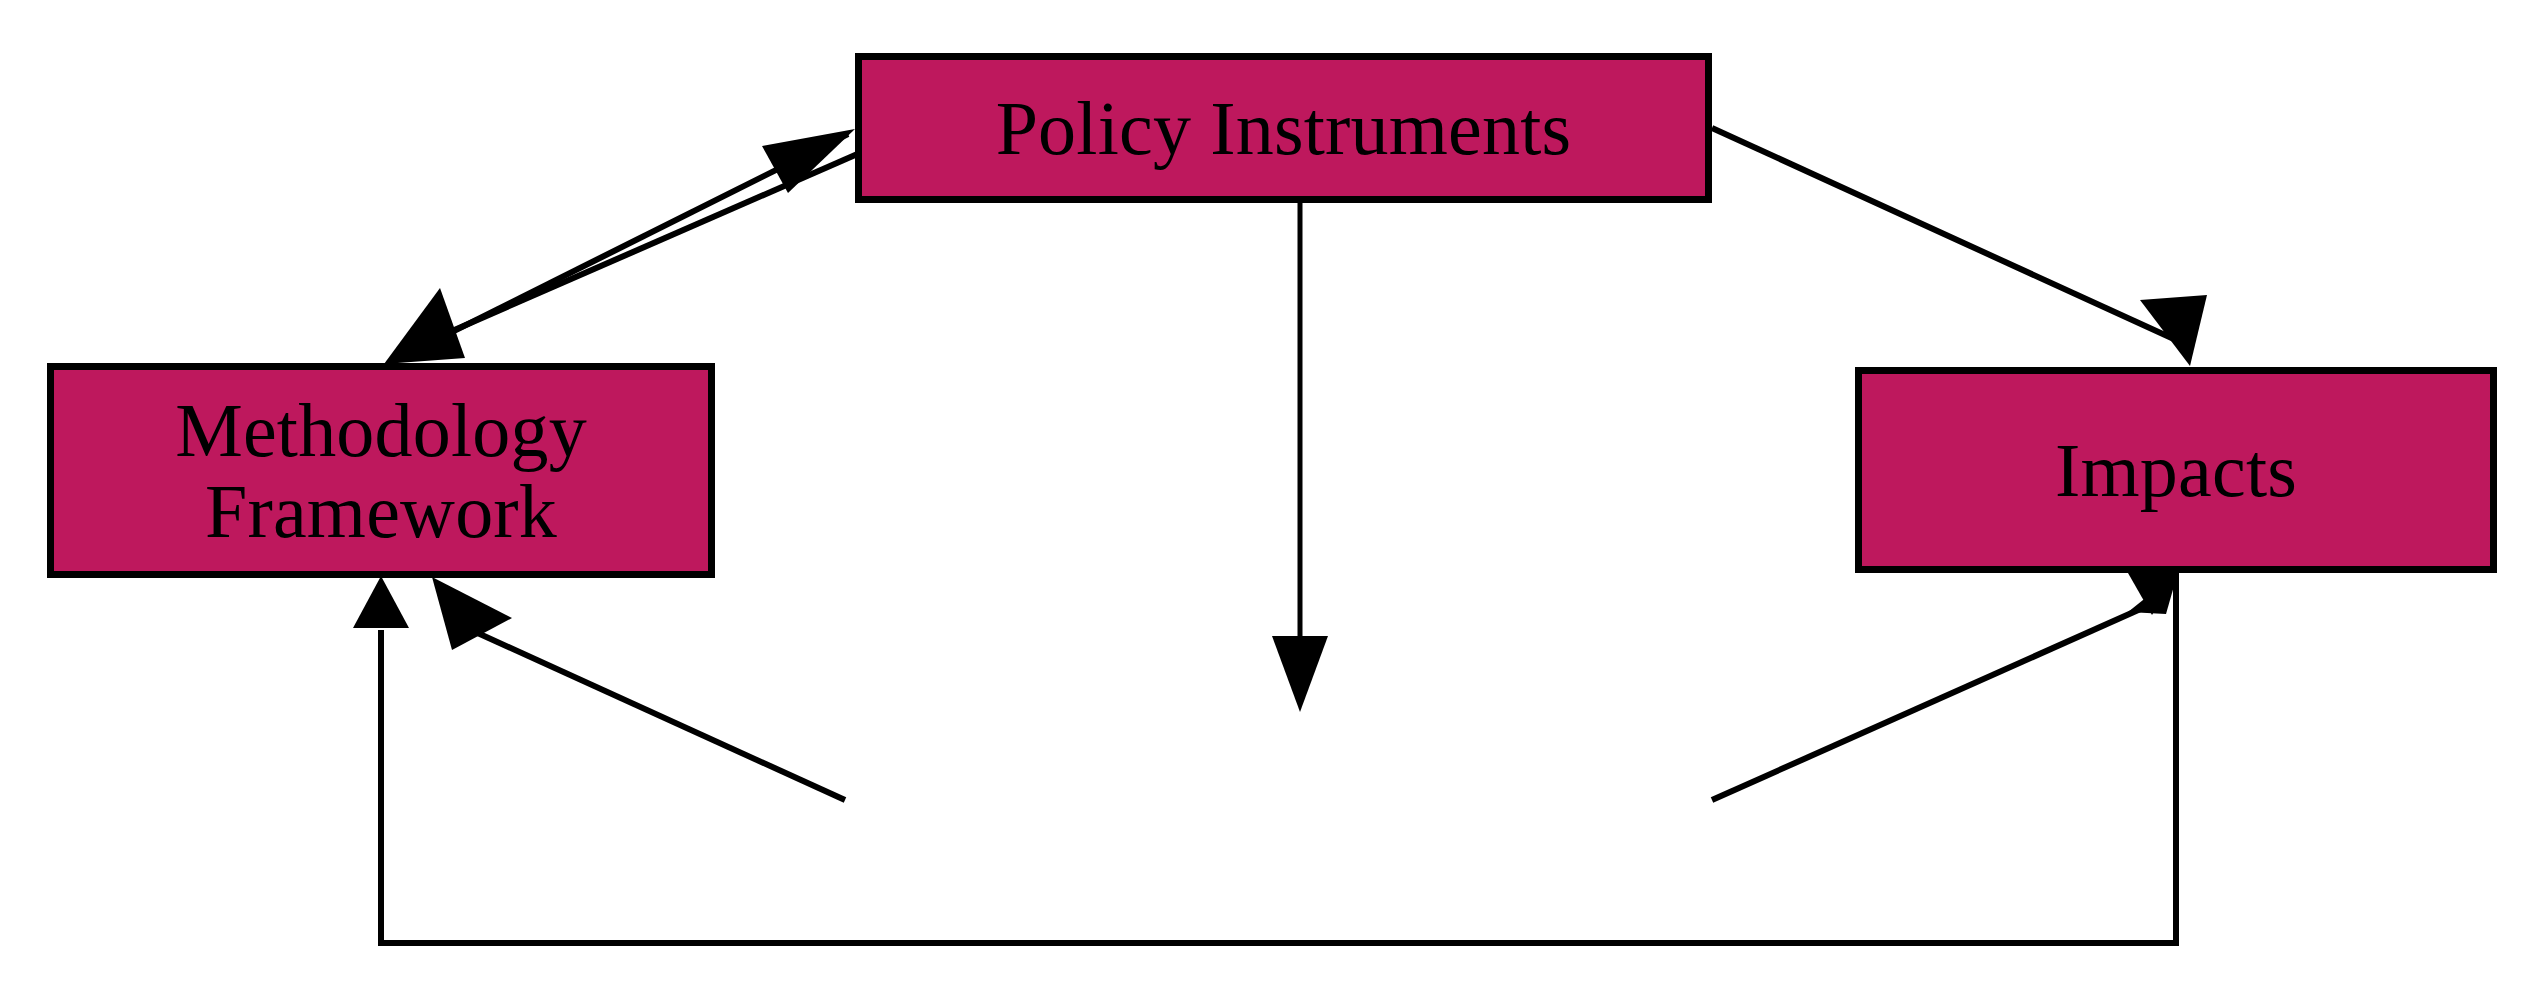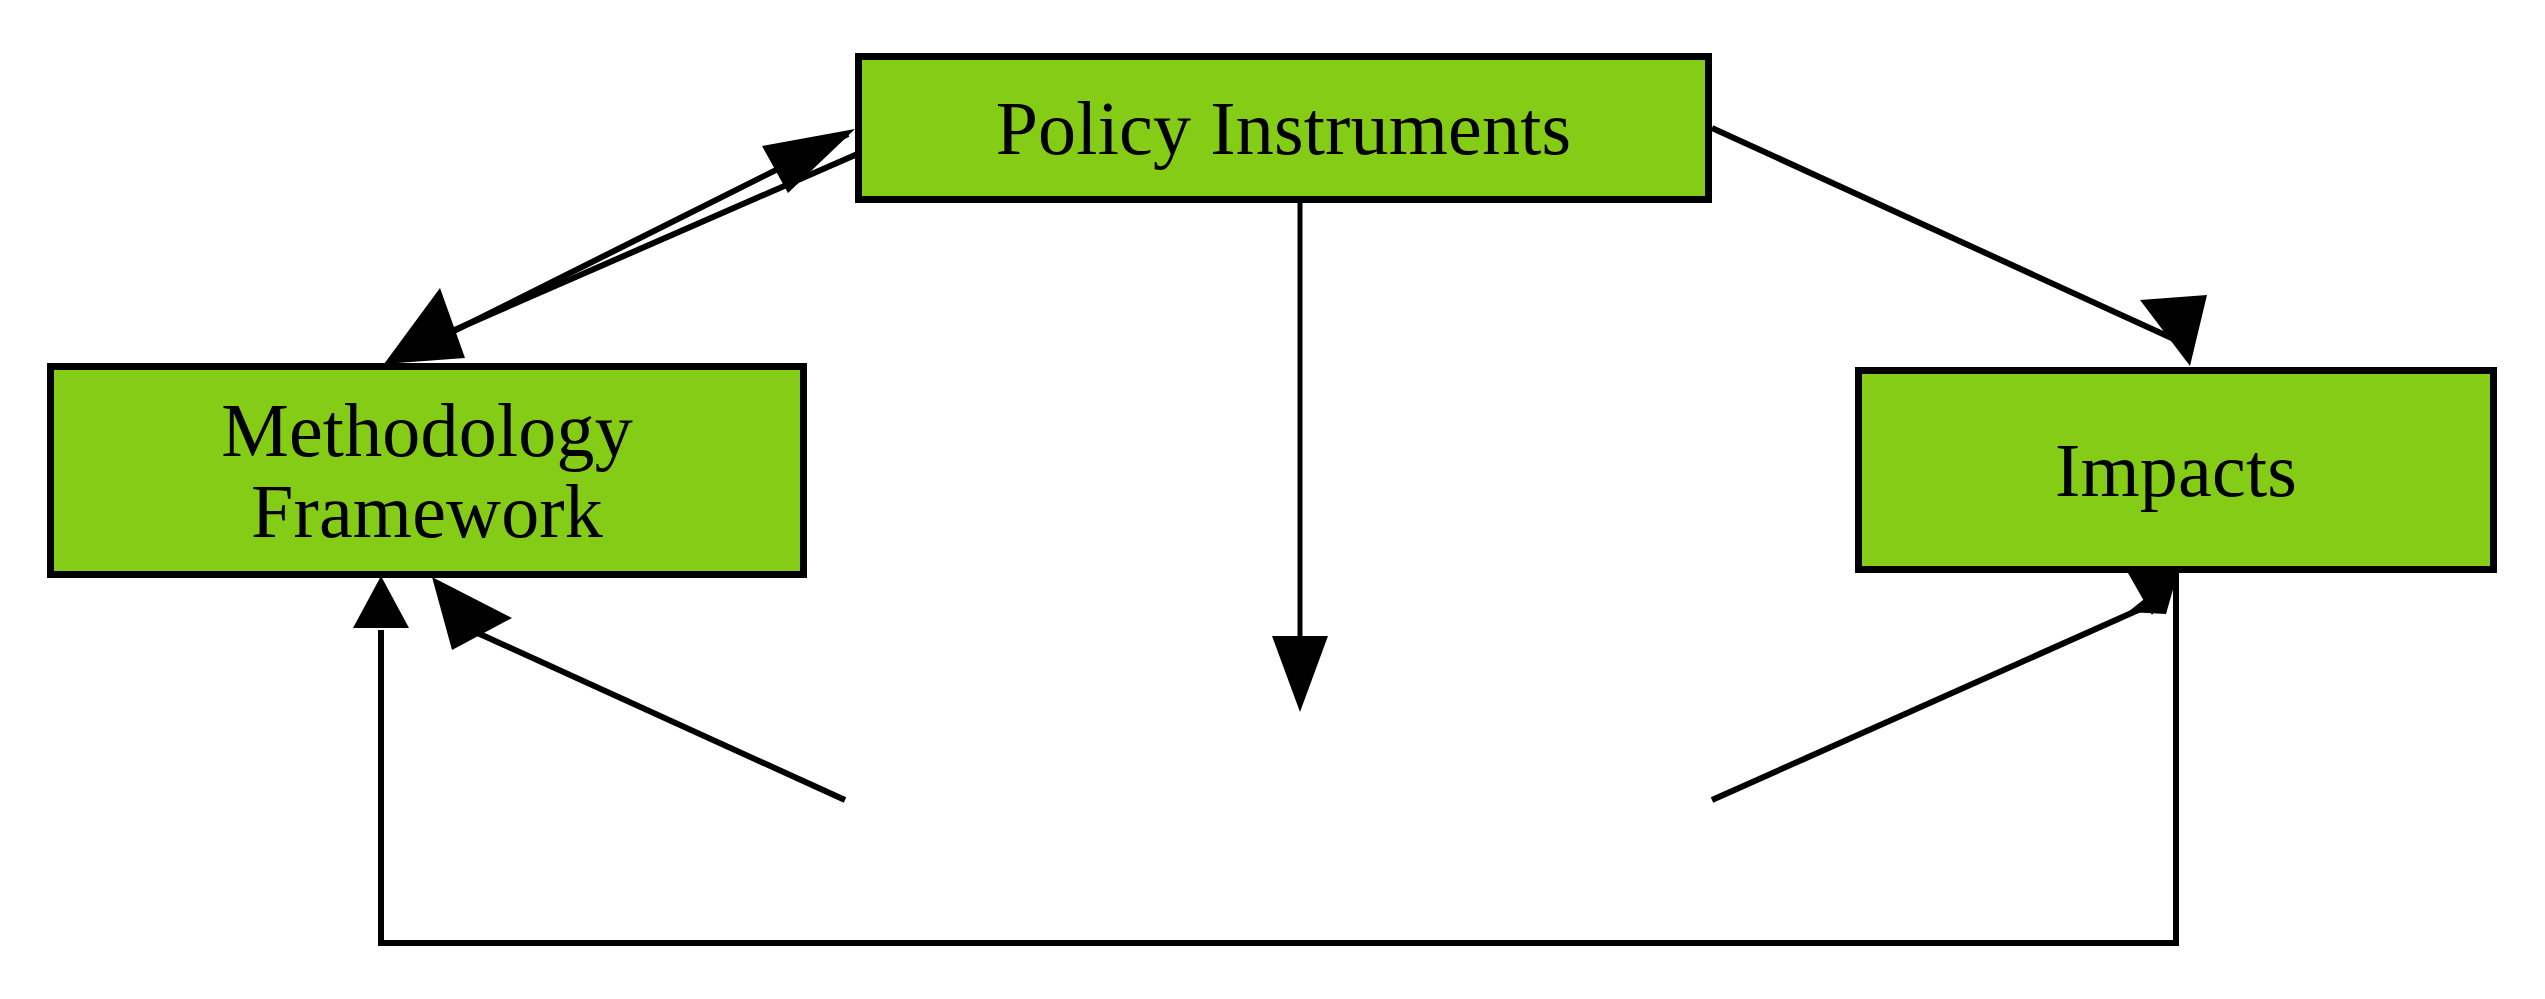--- a/index.html
+++ b/index.html
@@ -22,38 +22,38 @@
     position: absolute;
     left: 0;
     top: 0;
     width: 2545px;
     height: 999px;
     display: block;
   }
   .node-box {
     position: absolute;
     box-sizing: border-box;
-    background: #84cc16;
+    background: #be185d;
     border: 7px solid #000000;
     display: flex;
     align-items: center;
     justify-content: center;
     z-index: 3;
   }
   .node-label {
     font-family: "Liberation Serif", "DejaVu Serif", serif;
     color: #000000;
     text-align: center;
     line-height: 1.06;
     white-space: pre-line;
     font-weight: 400;
     letter-spacing: 0.2px;
   }
   #node-policy-instruments  { left: 855px;  top: 53px;  width: 857px; height: 150px; }
-  #node-methodology-framework { left: 47px;  top: 363px; width: 760px; height: 215px; }
+  #node-methodology-framework { left: 47px;  top: 363px; width: 668px; height: 215px; }
   #node-impacts             { left: 1855px; top: 367px; width: 642px; height: 206px; }
   #node-urban-design        { left: 855px;  top: 713px; width: 857px; height: 170px; }
 
   #node-policy-instruments  .node-label { font-size: 76px; }
   #node-methodology-framework .node-label { font-size: 76px; }
   #node-impacts             .node-label { font-size: 76px; }
   #node-urban-design        .node-label { font-size: 76px; }
 </style>
 </head>
 <body>

